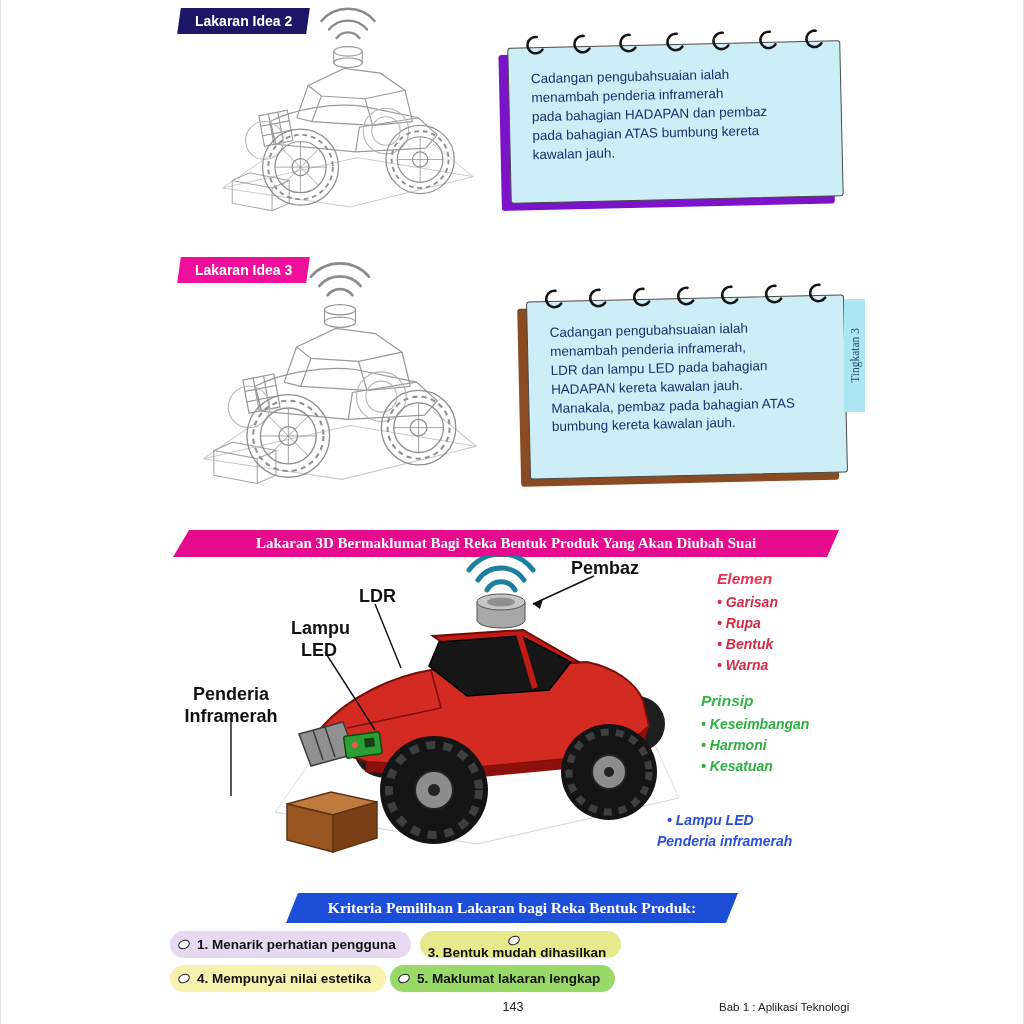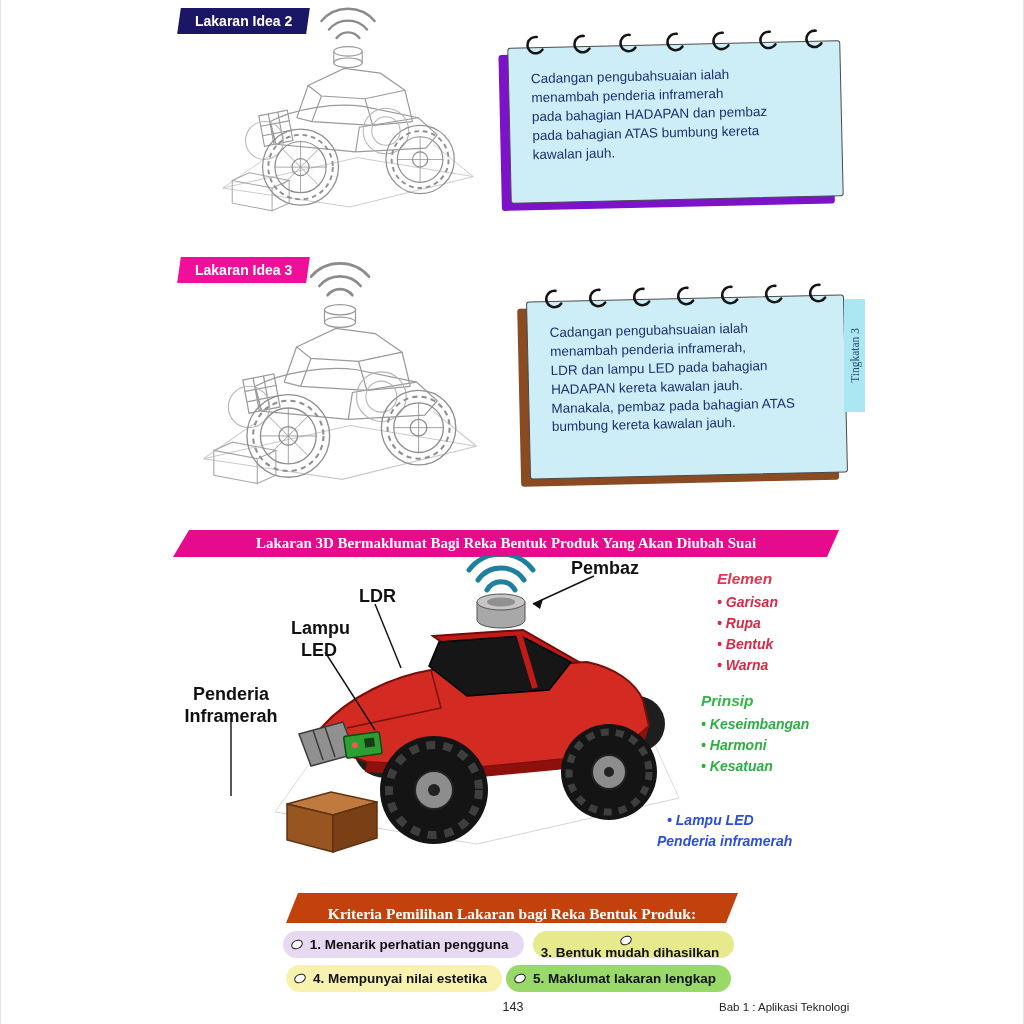--- a/index.html
+++ b/index.html
@@ -44,21 +44,21 @@
   .car-label { position:absolute; font-size:18px; font-weight:600; color:#111; text-align:center; line-height:1.2; }
 
   
   .hand-block { position:absolute; font-style:italic; font-weight:bold; }
   .hand-title { font-size:15.5px; margin-bottom:4px; }
   .bullet-item { font-size:14px; line-height:21px; white-space:nowrap; }
   .bullet-item::before { content:"• "; }
   .no-bullet { font-size:14px; line-height:21px; white-space:nowrap; }
 
   
-  .pill-row { position:absolute; left:160px; width:695px; display:flex; justify-content:center; }
+  .pill-row { position:absolute; left:169px; width:695px; display:flex; justify-content:flex-start; }
   .pill-row-1 { top:931px; gap:9px; }
   .pill-row-2 { top:965px; gap:4px; }
   .pill { display:flex; align-items:center; border-radius:15px; padding:5px 15px 5px 8px; height:27px; }
   .pill-ring { width:12px; height:9px; border:1.6px solid #222; border-radius:50%; background:#fdfdfd;
                transform:rotate(-24deg); display:inline-block; margin-right:7px; flex:none; }
   .pill-label { font-size:13.5px; font-weight:bold; color:#111; white-space:nowrap; }
 
   
   .footer-num { position:absolute; left:0; top:1000px; width:1024px; text-align:center; font-size:12.5px; color:#222; }
   .footer-chapter { position:absolute; left:718px; top:1001px; font-size:11.5px; color:#222; white-space:nowrap; }
@@ -305,21 +305,21 @@
       <div class="bullet-item">Bentuk</div>
       <div class="bullet-item">Warna</div>
     </div>
   </div>
 
   <div class="hand-block" style="left: 656px; top: 810px; color: rgb(43, 79, 216);">
     <div class="bullet-item" style="margin-left:10px;">Lampu LED</div>
     <div class="no-bullet">Penderia inframerah</div>
   </div>
 
-  <div class="banner-green" style="background-color: #c2410c; align-items: flex-end;">
+  <div class="banner-green" style="background-color: #1d4ed8;">
     <span class="banner-title">Kriteria Pemilihan Lakaran bagi Reka Bentuk Produk:</span>
   </div>
 
   <div class="pill-row pill-row-1">
     <div class="pill" style="background-color: rgb(231, 217, 242);">
       <span class="pill-ring"></span>
       <span class="pill-label">1. Menarik perhatian pengguna</span>
     </div>
     <div class="pill" style="background-color: rgb(230, 233, 140); flex-direction: column;">
       <span class="pill-ring"></span>

